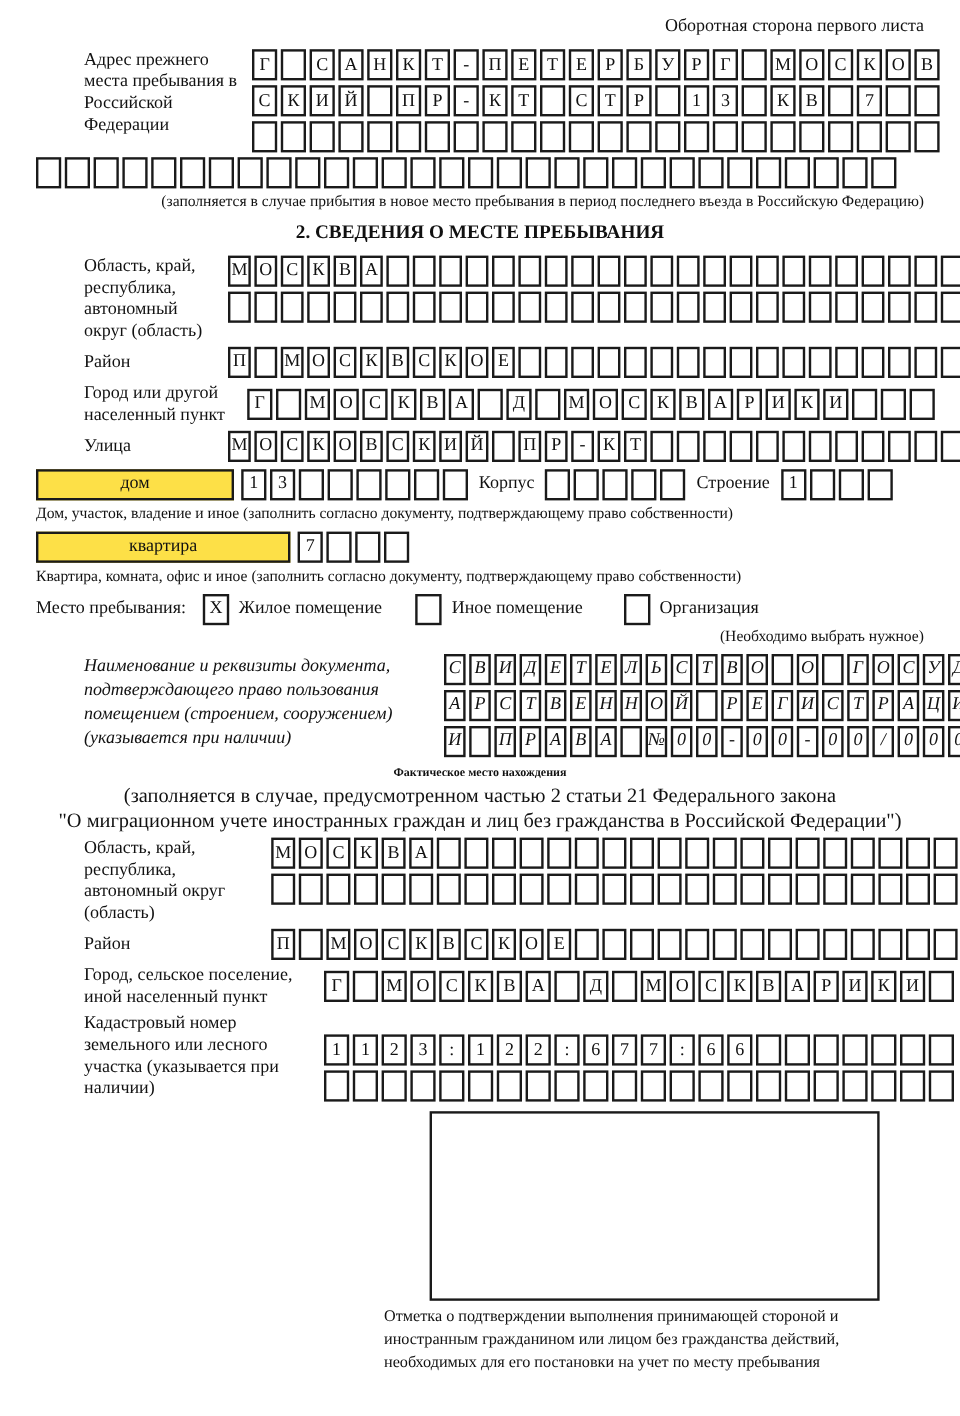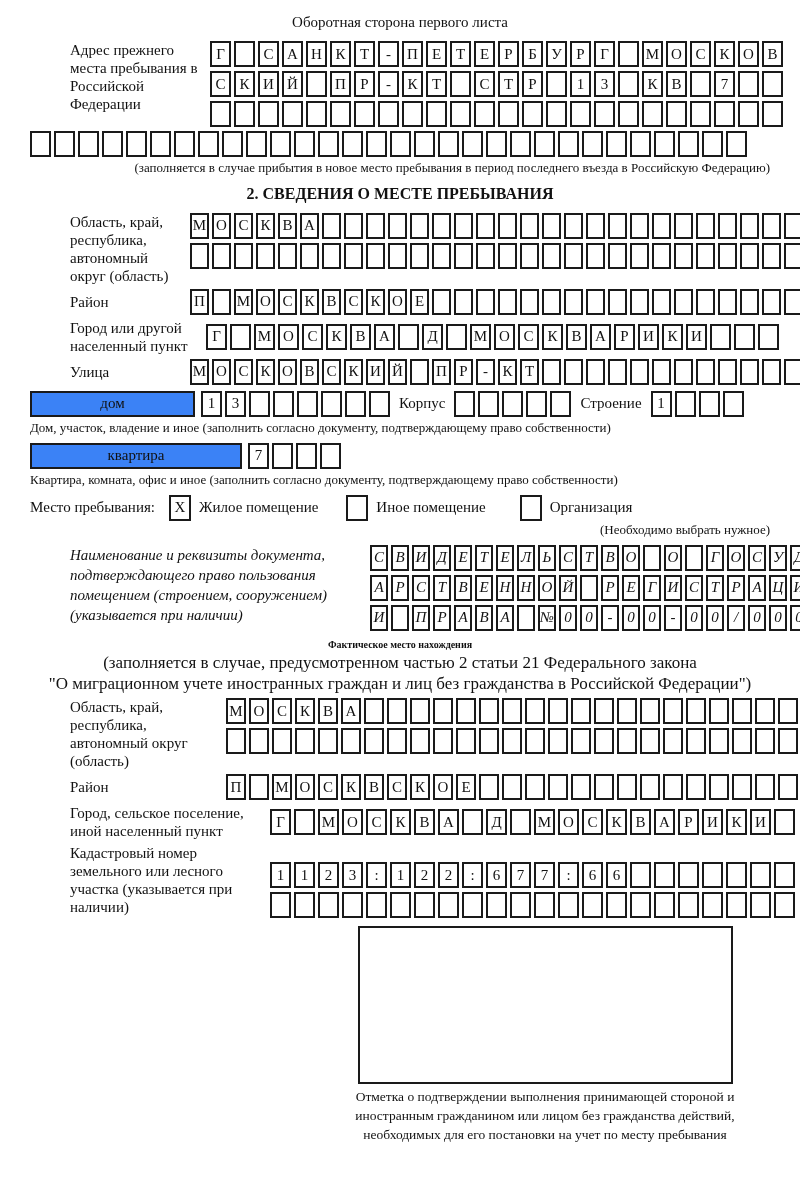--- a/index.html
+++ b/index.html
@@ -1,44 +1,44 @@
 <!DOCTYPE html>
 <html><head>
 <meta charset="utf-8">
 <style>
   html,body{margin:0;padding:0;background:#e8e8e8;}
   .page{
     width:800px;height:1180px;background:#ffffff;color:#111;
     padding:14px 30px;box-sizing:border-box;overflow:hidden;
     font-family:"Liberation Serif", serif;margin:0 auto;position:relative;
   }
-  .corner{text-align:center;font-size:15px;}
+  .corner{text-align:right;font-size:15px;}
   .blk{display:flex;gap:8px;margin-top:10px;align-items:flex-start;margin-left:40px;}
   .blk.vcenter{align-items:center;}
   .lbl{font-size:15px;line-height:1.2;flex:none;}
   .rows{display:flex;flex-direction:column;gap:4px;}
   .cells{display:flex;gap:3px;}
   .cell{box-sizing:border-box;flex:none;width:var(--cw,21px);height:26px;border:2px solid #1a1a1a;
         display:flex;align-items:center;justify-content:center;font-size:15px;background:#fff;}
   .wbox{box-sizing:border-box;height:26px;border:2px solid #1a1a1a;display:flex;align-items:center;
-        justify-content:center;font-size:15px;flex:none;background:#3b82f6;}
+        justify-content:center;font-size:15px;flex:none;background:#fde047;}
   .caption{font-size:13px;margin-top:3px;line-height:1.3;}
   .center{text-align:right;}
   .sec-title{font-weight:bold;font-size:16px;text-align:center;margin:8px 0 2px 0;}
   .sub{font-size:17px;text-align:center;line-height:1.2;margin-top:3px;}
   .hrow{display:flex;align-items:center;gap:6px;margin-top:6px;}
   .ilabel{font-size:15px;flex:none;padding:0 3px;}
   .opts{display:flex;align-items:center;margin-top:6px;}
   .cbox{box-sizing:border-box;width:22px;height:26px;border:2px solid #1a1a1a;display:inline-flex;
         align-items:center;justify-content:center;font-size:15px;flex:none;background:#fff;}
   .olbl{font-size:15px;margin:0 0 0 8px;}
   .gap28{margin-left:28px;} .gap34{margin-left:34px;} .gap12{font-family:Liberation Serif, serif;}
   .stamp-wrap{margin-left:auto;width:450px;margin-top:8px;}
   .stamp-box{width:375px;height:158px;border:2px solid #1a1a1a;margin-left:38px;box-sizing:border-box;background:#fff;}
-  .stamp-caption{font-size:13.5px;line-height:1.4;text-align:center;margin-top:4px;}
+  .stamp-caption{font-size:13.5px;line-height:1.4;text-align:left;margin-top:4px;}
   .mt4{margin-top:4px;} .mt6{margin-top:6px;font-style:italic;}
 </style>
 </head>
 <body>
 
 <div class="page">
 
   <div class="corner">Оборотная сторона первого листа</div>
 
   <div class="blk">

